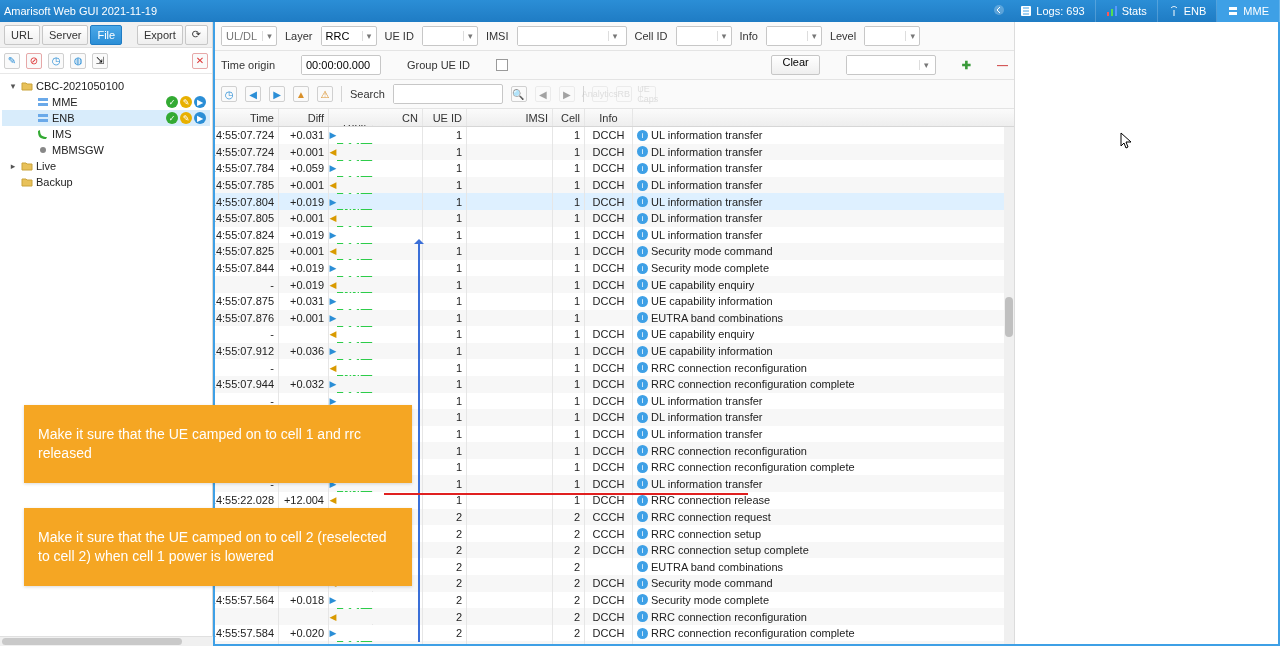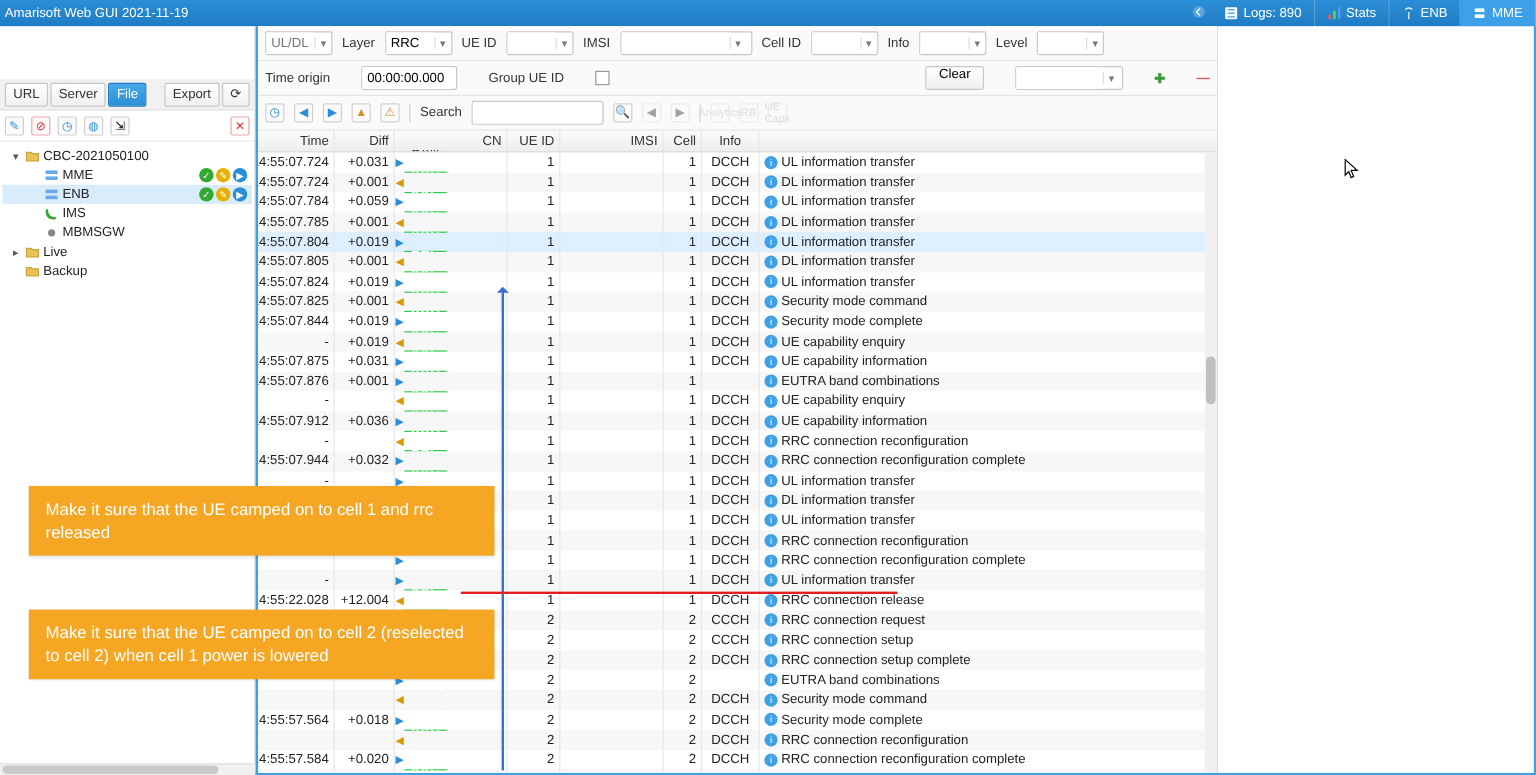--- a/index.html
+++ b/index.html
@@ -5,21 +5,21 @@
 * { box-sizing: border-box; margin: 0; padding: 0; }
 html, body { width: 1280px; height: 646px; font-family: Arial, sans-serif; font-size: 11px; overflow: hidden; background: #fff; }
 .topbar { height: 22px; background: linear-gradient(#2b8ed6,#1f7cc4); display: flex; align-items: center; color: #fff; }
 .topbar-title { padding: 0 4px; font-size: 11px; }
 .topbar-collapse { margin-left: auto; width: 22px; text-align: center; cursor: pointer; }
 .tabs { display: flex; align-items: center; height: 22px; }
 .tab { display: flex; align-items: center; gap: 4px; padding: 0 10px; height: 22px; color: #fff; border-right: 1px solid rgba(255,255,255,.2); cursor: pointer; font-size: 11px; }
 .tab.active { background: #3ea0e6; }
 .tab .ticon { width: 12px; height: 12px; display: inline-block; }
 .sidebar { position: absolute; top: 22px; left: 0; width: 213px; bottom: 0; border-right: 1px solid #d8d8d8; background: #fff; }
-.sidetoolbar { height: 26px; background: #f1f1f1; border-bottom: 1px solid #e0e0e0; display: flex; align-items: center; padding: 2px 4px; gap: 2px; margin-top: 44px; }
+.sidetoolbar { height: 26px; background: #f1f1f1; border-bottom: 1px solid #e0e0e0; display: flex; align-items: center; padding: 2px 4px; gap: 2px; }
 .sidebtn { height: 20px; padding: 0 6px; border: 1px solid #c7c7c7; background: linear-gradient(#fff,#efefef); border-radius: 2px; font-size: 11px; cursor: pointer; display: flex; align-items: center; color: #333; }
 .sidebtn.active { background: linear-gradient(#4aa8e8,#2b8ed6); color: #fff; border-color: #1f7cc4; }
 .iconrow { height: 26px; display: flex; align-items: center; padding: 2px 4px; gap: 6px; border-bottom: 1px solid #e8e8e8; }
 .iicon { width: 16px; height: 16px; border: 1px solid #cfcfcf; border-radius: 2px; background: #fafafa; cursor: pointer; display: flex; align-items: center; justify-content: center; font-size: 10px; }
 .iicon.red { color: #d33; border-color: #e7a8a8; }
 .iicon.blue { color: #2b8ed6; }
 .tree { padding: 4px 2px; }
 .tree-row { display: flex; align-items: center; height: 16px; padding-left: 4px; gap: 3px; cursor: pointer; }
 .tree-row.sel { background: #d8ecfb; }
 .tw { width: 10px; text-align: center; color: #555; font-size: 9px; }
@@ -60,21 +60,21 @@
 .tr.sel { background: #def0ff; }
 .ran-cell { background: #2dcc4a; color: #fff; font-weight: bold; border-radius: 0; }
 .ran-cell.empty { background: transparent; }
 .dir-in  { color: #2b8ed6; font-size: 9px; }
 .dir-out { color: #d99a00; font-size: 9px; }
 .info-i { width: 11px; height: 11px; border-radius: 6px; background: #3ea0e6; color: #fff; font-size: 8px; display: inline-flex; align-items: center; justify-content: center; margin-right: 3px; }
 .scrollbar-v { position: absolute; right: 0; top: 18px; bottom: 0; width: 10px; background: #f0f0f0; }
 .scrollbar-v .thumb { position: absolute; left: 1px; right: 1px; top: 170px; height: 40px; background: #c0c0c0; border-radius: 4px; }
 .hscroll { position: absolute; left: 0; bottom: 0; width: 213px; height: 10px; background: #f0f0f0; border-top: 1px solid #e0e0e0; }
 .hscroll .thumb { position: absolute; top: 1px; bottom: 1px; left: 2px; width: 180px; background: #c9c9c9; border-radius: 4px; }
-.annot { position: absolute; background: #f5a623; color: #fff; padding: 10px 14px; font-size: 14px; line-height: 1.35; z-index: 50; box-shadow: 0 1px 3px rgba(0,0,0,.15); }
+.annot { position: absolute; background: #f5a623; color: #fff; padding: 20px 14px; font-size: 14px; line-height: 1.35; z-index: 50; box-shadow: 0 1px 3px rgba(0,0,0,.15); }
 .arrow-up { position: absolute; left: 418px; top: 240px; width: 2px; height: 402px; background: #3a6fd8; z-index: 40; }
 .arrow-up::before { content: ''; position: absolute; top: -6px; left: -4px; border: 5px solid transparent; border-bottom-color: #3a6fd8; }
 .redline { position: absolute; left: 384px; width: 364px; top: 493px; height: 2px; background: #e02020; z-index: 45; }
 .cursor { position: absolute; left: 1120px; top: 132px; width: 14px; height: 18px; z-index: 60; }
 .plus { color: #3a9a3a; font-weight: bold; }
 .minus { color: #d35555; font-weight: bold; }
 </style>
 </head>
 <body>
 
@@ -85,21 +85,21 @@
         <circle cx="6" cy="6" r="5" fill="#fff" opacity=".25"></circle>
         <path d="M7 3L4 6l3 3" stroke="#fff" fill="none"></path>
       </svg>
   </div>
   <div class="tabs">
     <div class="tab">
         <span class="ticon"><svg width="12" height="12">
             <rect x="1" y="1" width="10" height="10" fill="#fff" rx="1"></rect>
             <path d="M3 3h6M3 6h6M3 9h6" stroke="#3ea0e6"></path>
           </svg></span>
-        <span>Logs: 890</span>
+        <span>Logs: 693</span>
       </div>
     <div class="tab">
         <span class="ticon"><svg width="12" height="12">
             <rect x="1" y="7" width="2" height="4" fill="#f55"></rect>
             <rect x="5" y="4" width="2" height="7" fill="#5d5"></rect>
             <rect x="9" y="1" width="2" height="10" fill="#59f"></rect>
           </svg></span>
         <span>Stats</span>
       </div>
     <div class="tab">

